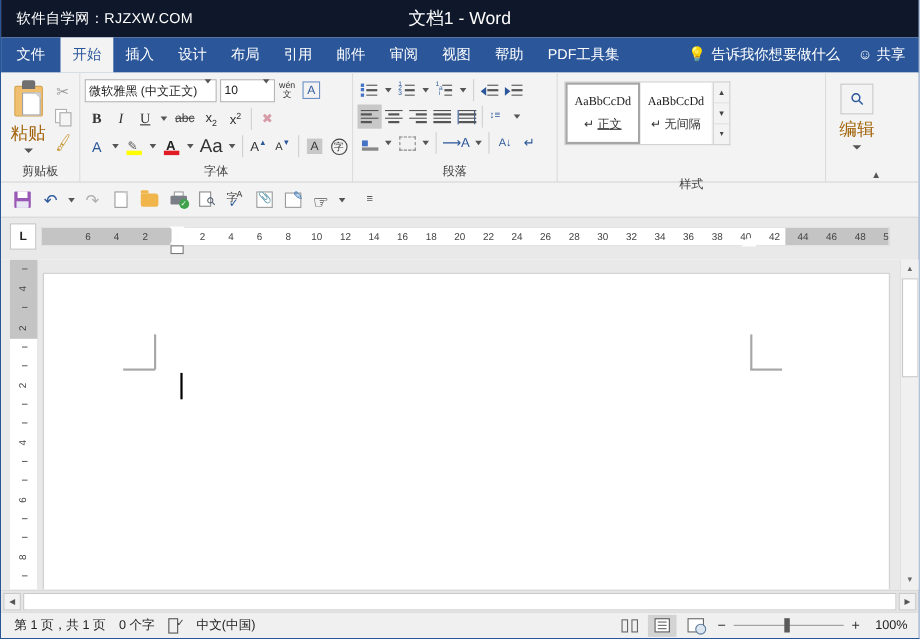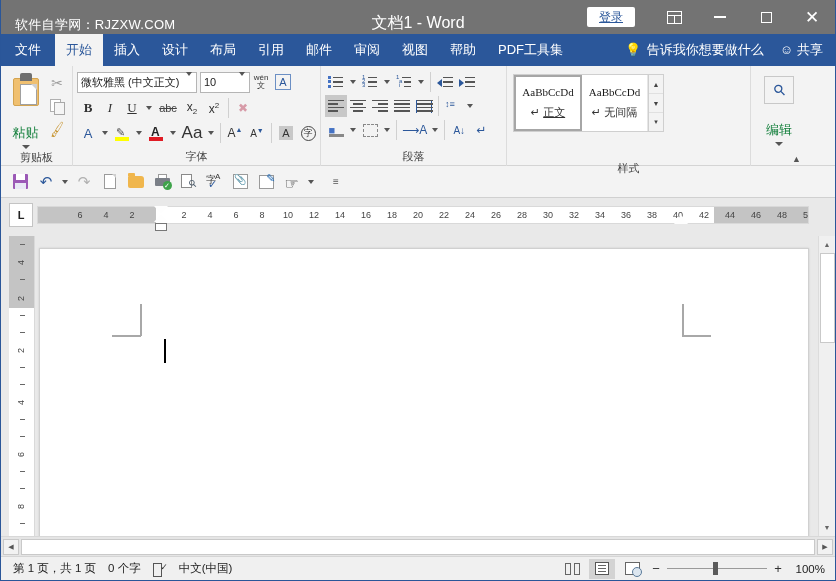--- a/index.html
+++ b/index.html
@@ -13,22 +13,22 @@
     width: 836px; height: 581px;
     position: relative;
     display: flex; flex-direction: column;
     border-left: 1px solid #2a5699;
     border-right: 1px solid #2a5699;
     border-bottom: 1px solid #2a5699;
   }
 
   
   .titlebar {
-    height: 34px; background: #737373; color: #ffffff;
-    display: flex; align-items: flex-end; flex: 0 0 34px;
+    height: 34px; background: #0f172a; color: #ffffff;
+    display: flex; align-items: center; flex: 0 0 34px;
     position: relative;
   }
   .brand {
     font-size: 13px; margin-left: 14px; letter-spacing: .3px;
     color: #ffffff; white-space: nowrap;
   }
   .doctitle {
     position: absolute; left: 0; right: 0; text-align: center;
     font-size: 16px; color: #ffffff; pointer-events: none;
   }
@@ -113,21 +113,21 @@
     background:#6f6f6f; border-radius:2px 2px 0 0;
   }
   .clip-page {
     position:absolute; left:11px; top:13px; width:17px; height:21px;
     background:#ffffff; border:1px solid #a0a0a0;
   }
   .clip-page::after {
     content:""; position:absolute; right:-1px; top:-1px;
     border-left:6px solid transparent; border-top:6px solid #cfcfcf;
   }
-  .clip-text { font-size:13px; color:#15803d; margin-top:17px; }
+  .clip-text { font-size:16px; color:#a16207; margin-top:4px; }
   .caret-down {
     width:0;height:0;border-left:4px solid transparent;border-right:4px solid transparent;
     border-top:4px solid #555; margin-top:3px;
   }
   .clip-side { width:24px; display:flex; flex-direction:column; gap:1px; padding-top:3px; }
   .clip-btn { width:22px; height:22px; display:flex; align-items:center; justify-content:center; }
   .scissors { font-size:14px; color:#9a9a9a; }
   .copy-ic { position:relative; width:14px; height:14px; }
   .copy-ic::before { content:""; position:absolute; left:0; top:0; width:9px;height:11px;border:1px solid #b0b0b0;background:#fff;}
   .copy-ic::after { content:""; position:absolute; left:4px; top:3px; width:9px;height:11px;border:1px solid #a8a8a8;background:#f5f5f5;}
@@ -364,35 +364,20 @@
   .proof-ic::after{content:"\2713";position:absolute;right:-1px;top:-1px;font-size:9px;color:#333;}
 </style>
 </head>
 <body>
 
 <div class="app">
 
   <div class="titlebar">
     <div class="brand">软件自学网：RJZXW.COM</div>
     <div class="doctitle">文档1  -  Word</div>
-    <div class="title-right">
-      <div class="signin">登录</div>
-      <div class="tbicon">
-        <div class="ribbon-display-box"></div>
-      </div>
-      <div class="tbicon">
-        <div class="min-glyph"></div>
-      </div>
-      <div class="tbicon">
-        <div class="max-glyph"></div>
-      </div>
-      <div class="tbicon close">
-        <div class="close-glyph">✕</div>
-      </div>
-    </div>
   </div>
 
   <div class="tabstrip">
     <div class="tab file">文件</div>
     <div class="tab active">开始</div>
     <div class="tab">插入</div>
     <div class="tab">设计</div>
     <div class="tab">布局</div>
     <div class="tab">引用</div>
     <div class="tab">邮件</div>

